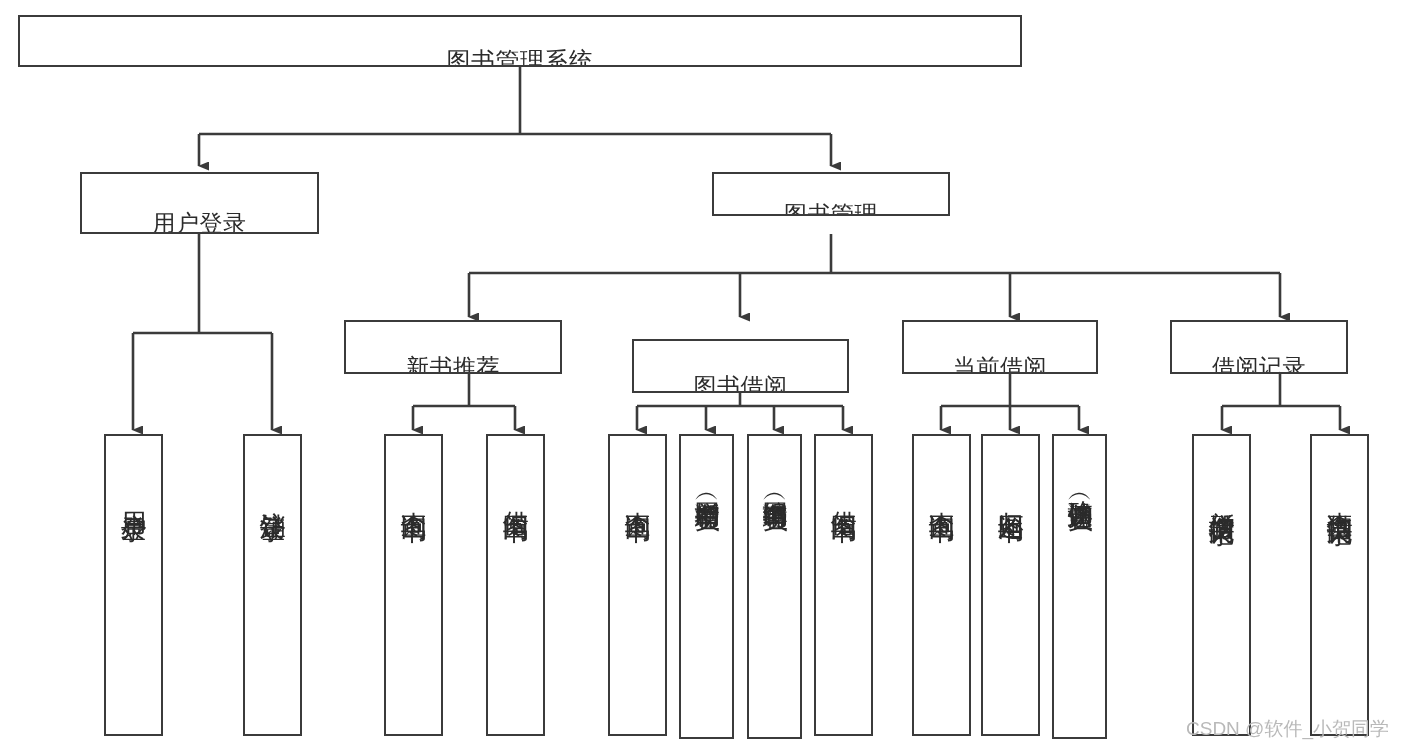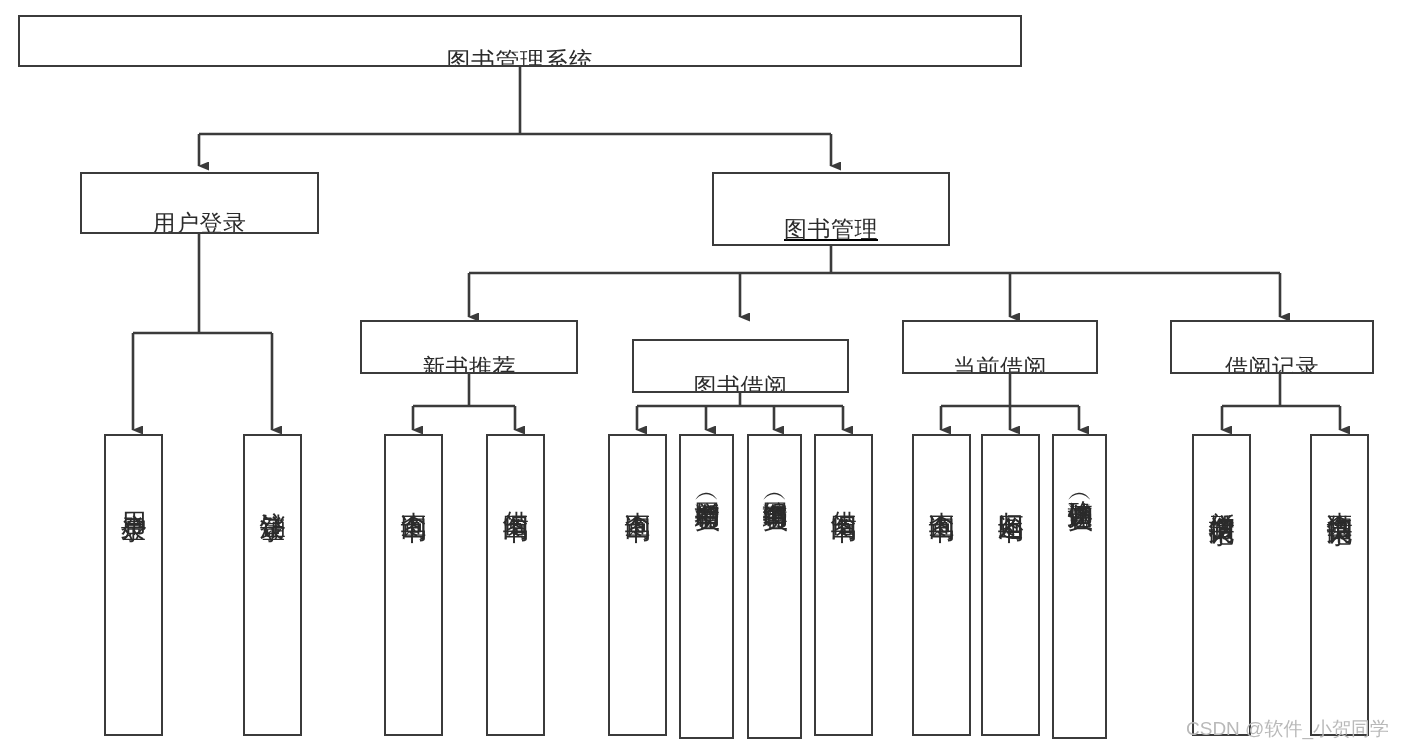--- a/index.html
+++ b/index.html
@@ -143,37 +143,37 @@
   </svg>
 
   <div class="node-box node-h node-root" style="left:18px; top:15px; width:1004px; height:52px;">
     <span class="node-label">图书管理系统</span>
   </div>
 
   <div class="node-box node-h" style="left:80px; top:172px; width:239px; height:62px;">
     <span class="node-label">用户登录</span>
   </div>
 
-  <div class="node-box node-h" style="left:712px; top:172px; width:238px; height:74px;text-decoration:underline;">
+  <div class="node-box node-h" style="left:712px; top:172px; width:238px; height:44px;text-decoration:underline;">
     <span class="node-label">图书管理</span>
   </div>
 
-  <div class="node-box node-h" style="left:360px; top:320px; width:218px; height:54px;">
+  <div class="node-box node-h" style="left:344px; top:320px; width:218px; height:54px;">
     <span class="node-label">新书推荐</span>
   </div>
 
   <div class="node-box node-h" style="left:632px; top:339px; width:217px; height:54px;">
     <span class="node-label">图书借阅</span>
   </div>
 
   <div class="node-box node-h" style="left:902px; top:320px; width:196px; height:54px;">
     <span class="node-label">当前借阅</span>
   </div>
 
-  <div class="node-box node-h" style="left:1170px; top:320px; width:204px; height:54px;">
+  <div class="node-box node-h" style="left:1170px; top:320px; width:178px; height:54px;">
     <span class="node-label">借阅记录</span>
   </div>
 
   <div class="node-box node-v" style="left:104px; top:434px; width:59px; height:302px;">
     <span class="node-label">用户登录</span>
   </div>
 
   <div class="node-box node-v" style="left:243px; top:434px; width:59px; height:302px;">
     <span class="node-label">注销登录</span>
   </div>

